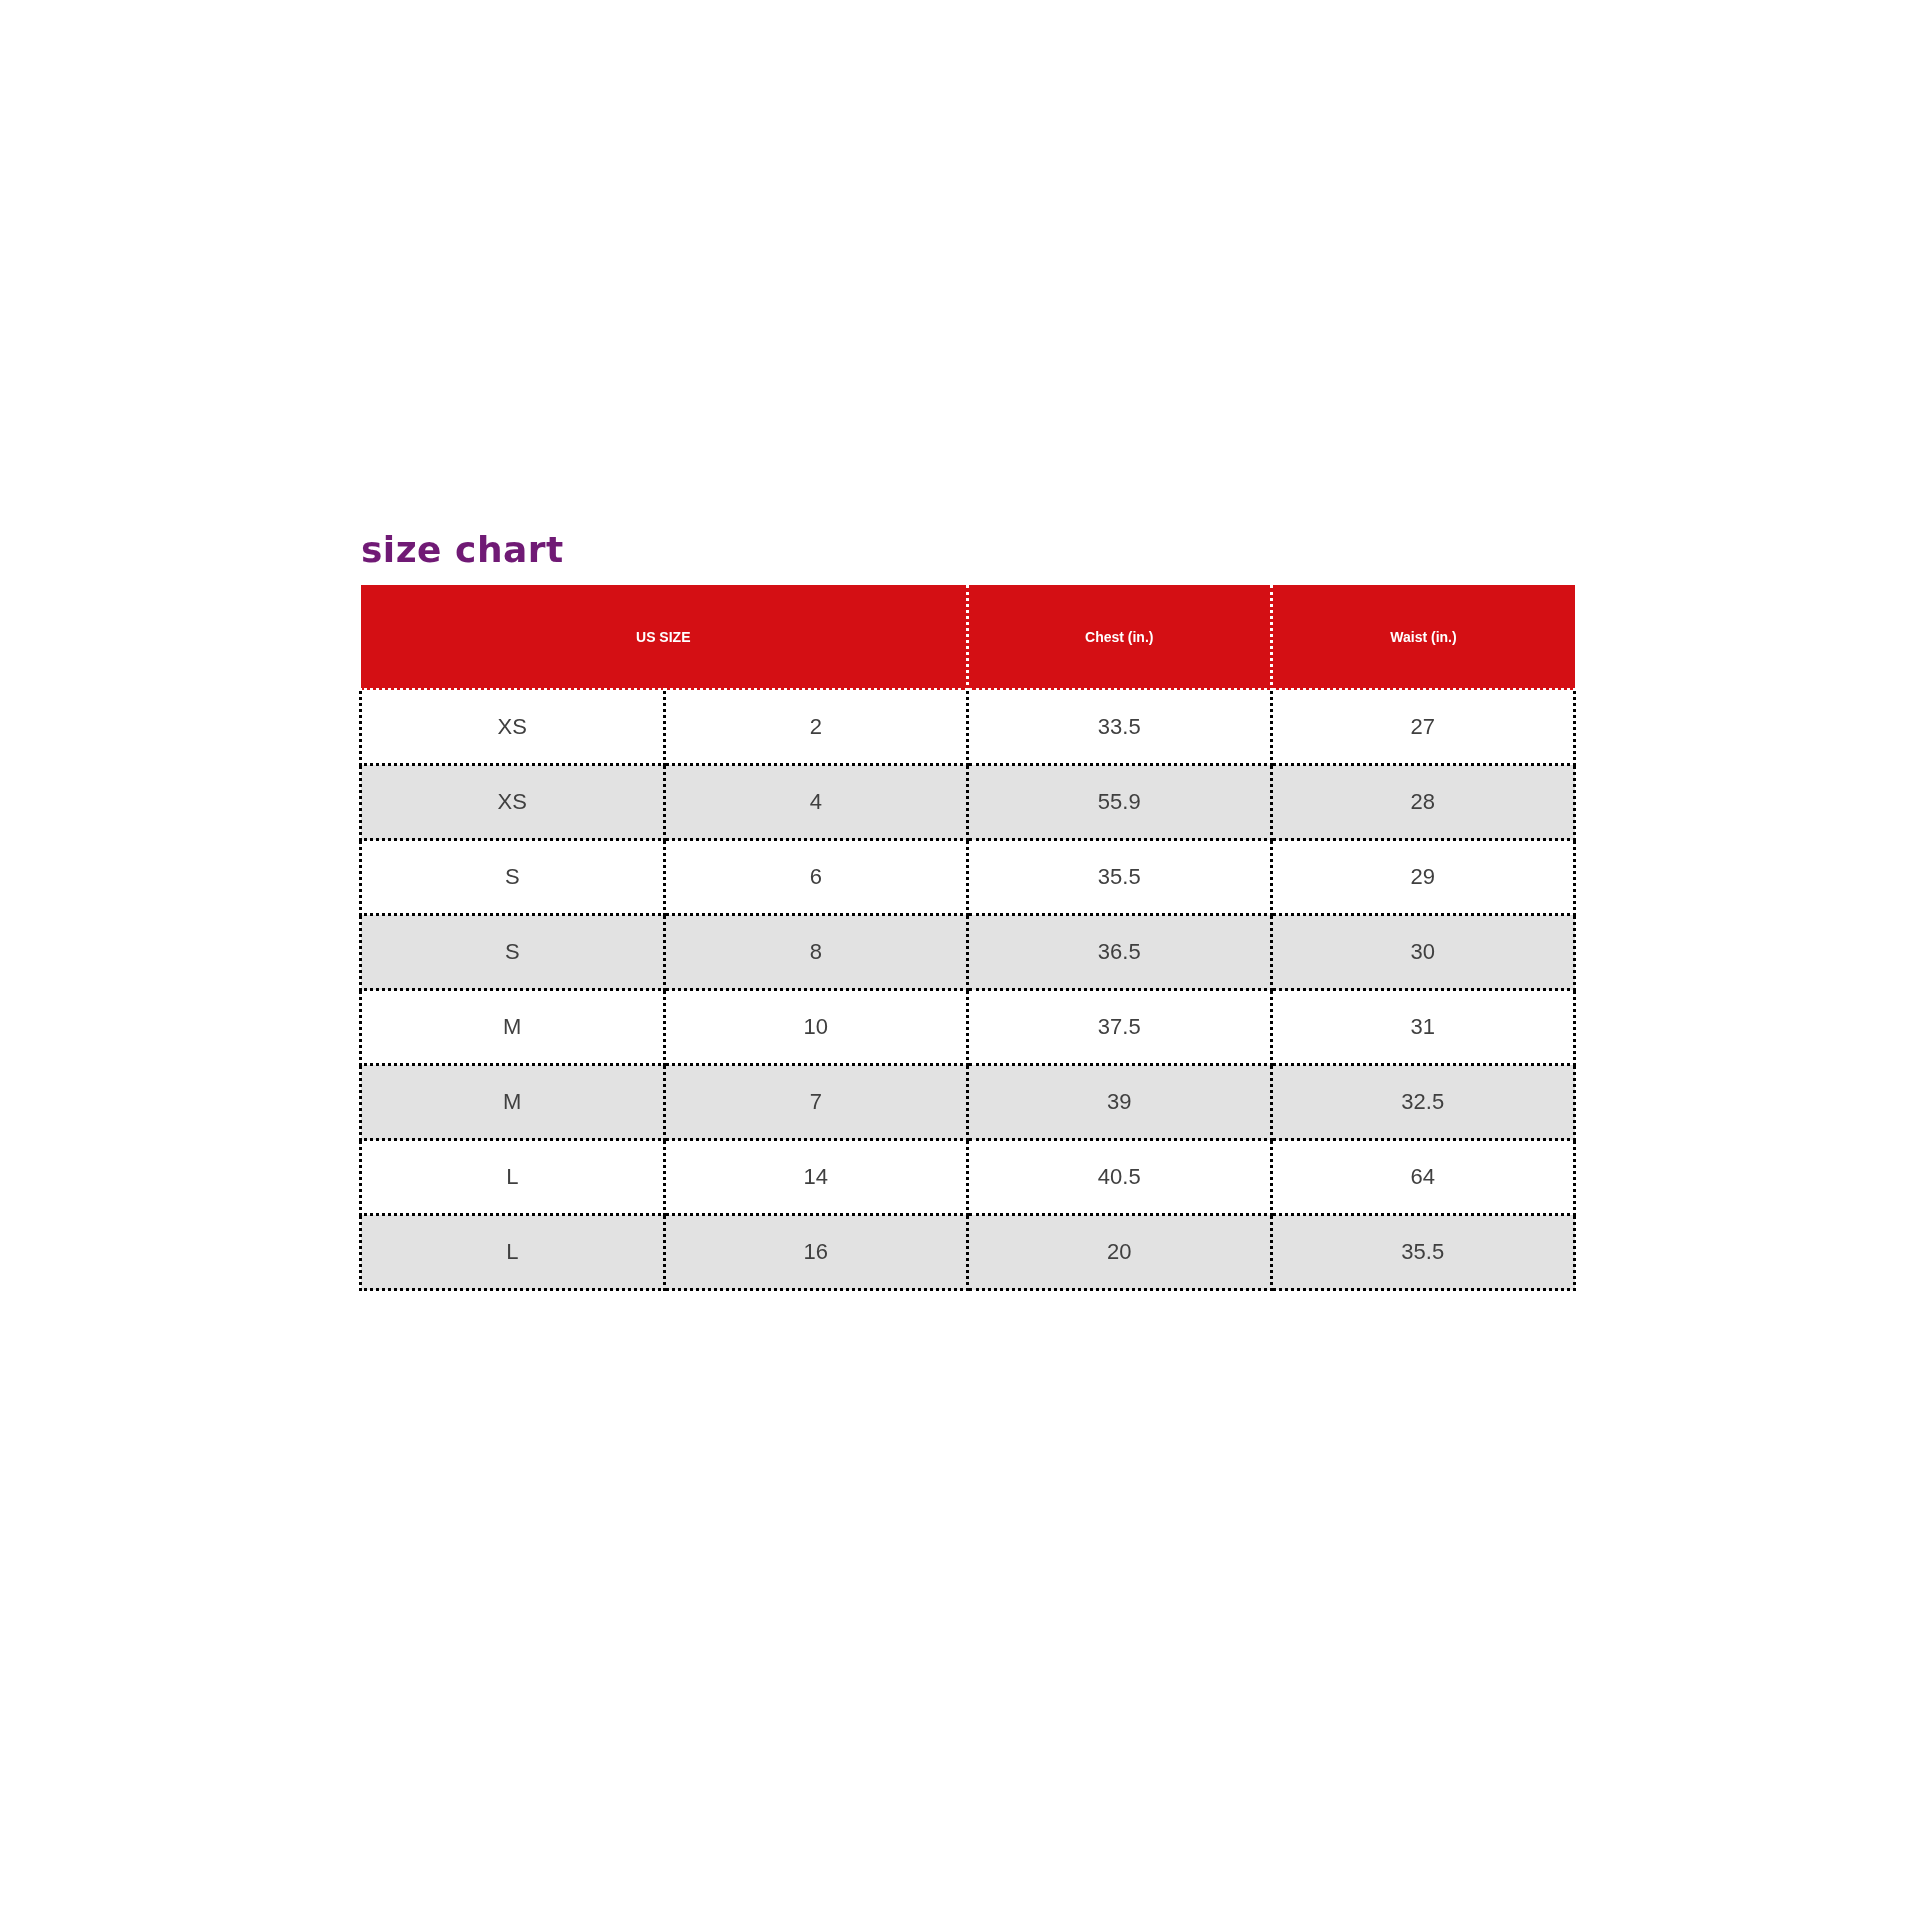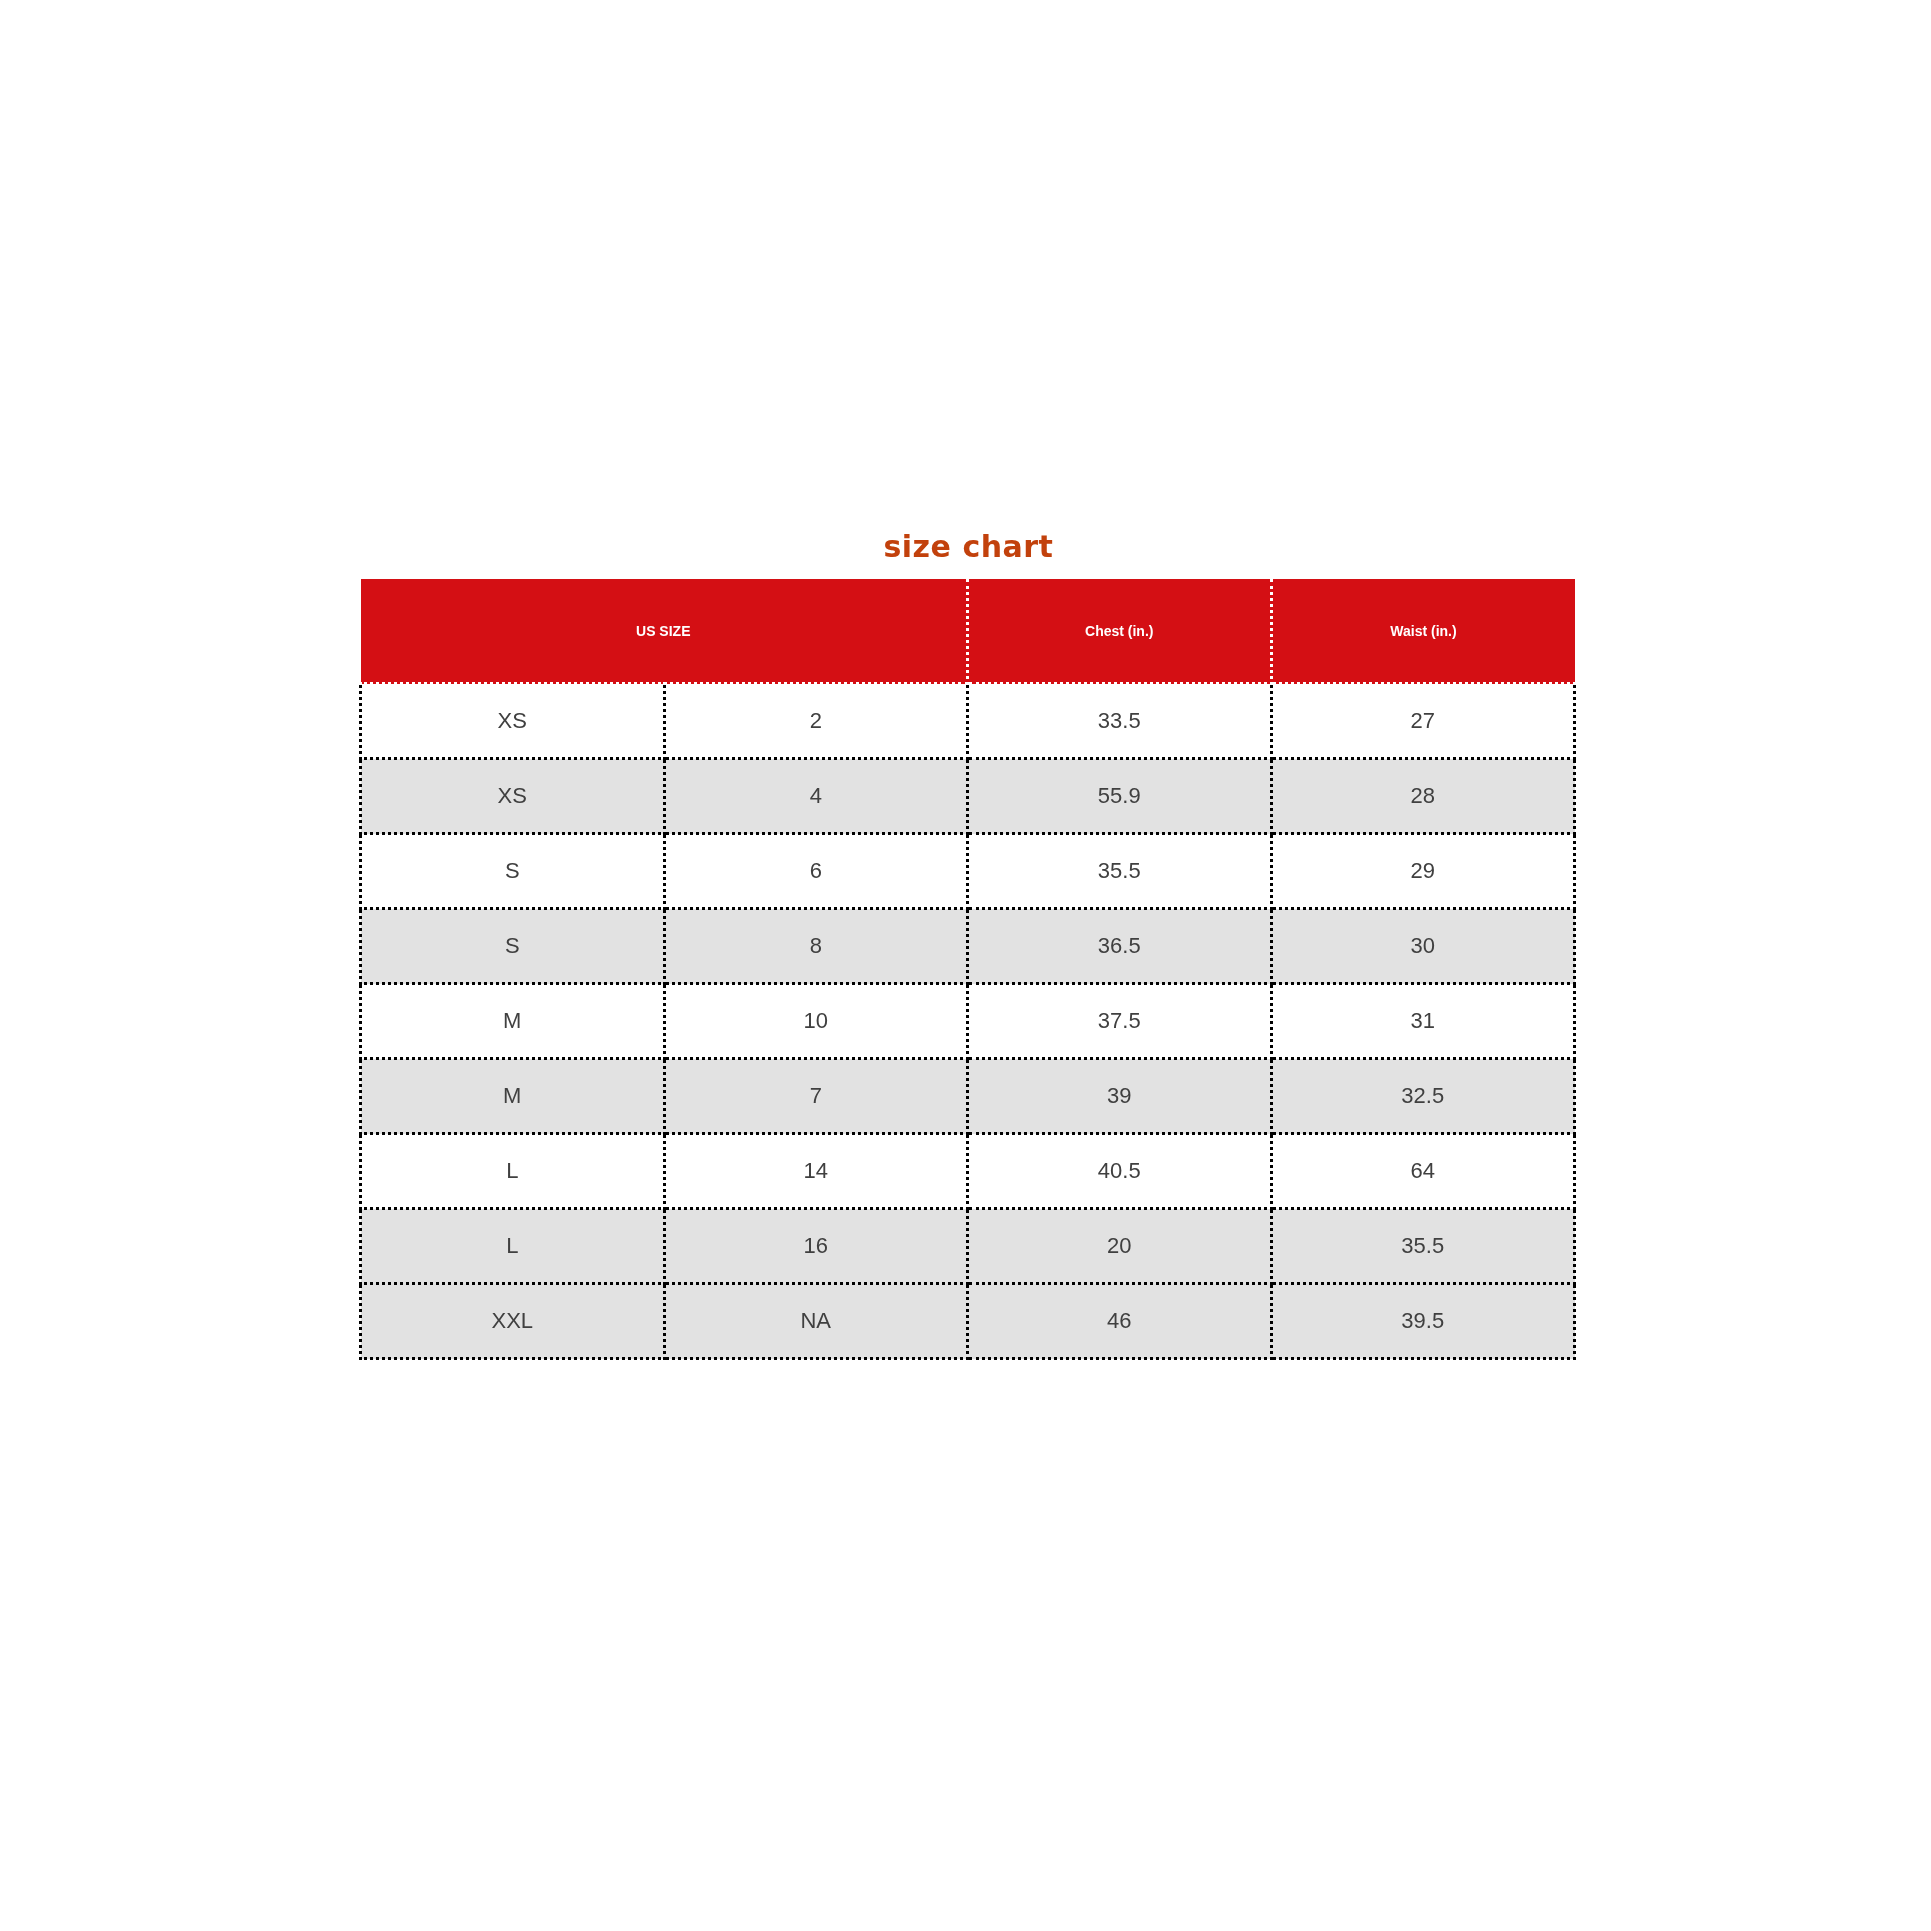--- a/index.html
+++ b/index.html
@@ -20,27 +20,26 @@
   }
 
   #chart-wrap {
     position: absolute;
     left: 359px;
     top: 529px;
     width: 1217px;
   }
 
   #chart-title {
-    font-size: 30px;
+    font-size: 36px;
     font-weight: bold;
-    color: #c2410c;
+    color: #701a75;
     letter-spacing: 0.5px;
     margin: 0 0 15.4px 1.9px;
     font-family: "DejaVu Sans", sans-serif;
-    text-align: center;
   }
 
   table.size-chart {
     border-collapse: collapse;
     width: 1217px;
     table-layout: fixed;
   }
 
   table.size-chart th,
   table.size-chart td {
@@ -154,24 +153,18 @@
         </tr>
 
         <tr class="alt">
           <td class="first-col">L</td>
           <td>16</td>
           <td>20</td>
           <td class="last-col">35.5</td>
         </tr>
 
 
-        <tr class="alt">
-          <td class="first-col">XXL</td>
-          <td>NA</td>
-          <td>46</td>
-          <td class="last-col">39.5</td>
-        </tr>
 
       </tbody>
     </table>
   </div>
 </div>
 
 
 </body></html>

